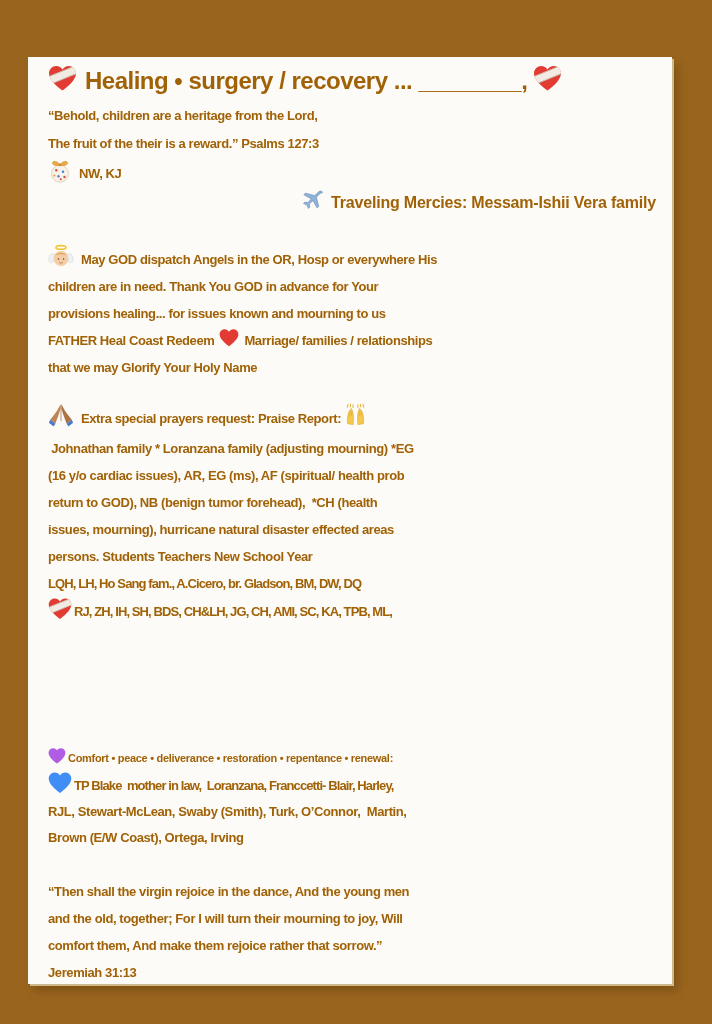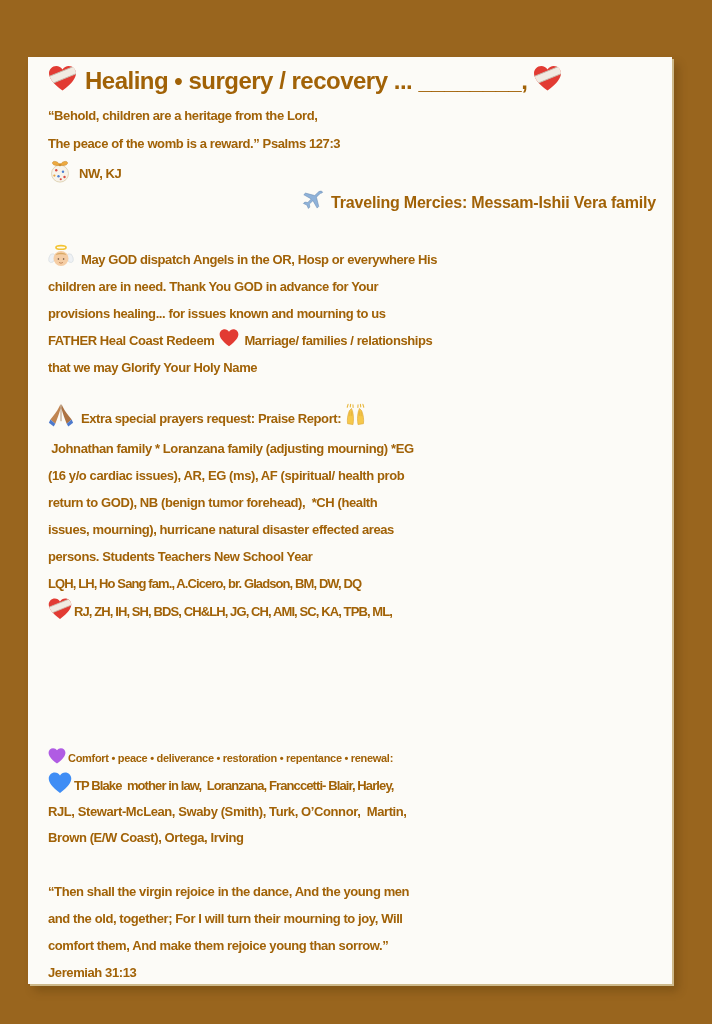--- a/index.html
+++ b/index.html
@@ -138,21 +138,21 @@
   <div class="sec" style="top:5px">
     <div class="line title-line"><svg class="ico title-heart lead">
           <use href="#sym-mending-heart" xlink:href="#sym-mending-heart"></use>
         </svg><span>Healing • surgery / recovery ... ________,</span><svg class="ico title-heart tail">
           <use href="#sym-mending-heart" xlink:href="#sym-mending-heart"></use>
         </svg></div>
   </div>
 
   <div class="sec psalm" style="top:45px">
     <div class="line">“Behold, children are a heritage from the Lord,</div>
-    <div class="line">The peace of the womb is a reward.” Psalms 127:3</div>
+    <div class="line">The fruit of the their is a reward.” Psalms 127:3</div>
   </div>
 
   <div class="sec nwkj" style="top:102px">
     <div class="line"><svg class="ico i24" style="margin-right:7px">
           <use href="#sym-confetti" xlink:href="#sym-confetti"></use>
         </svg><span>NW, KJ</span></div>
   </div>
 
   <div class="sec" style="top:133px">
     <div class="line small-line"><svg class="ico i22">
@@ -206,20 +206,20 @@
     <div class="line tight"><svg class="ico i24 blue">
           <use href="#sym-heart" xlink:href="#sym-heart"></use>
         </svg><span>TP Blake  mother in law,  Loranzana, Franccetti- Blair, Harley,</span></div>
     <div class="line">RJL, Stewart-McLean, Swaby (Smith), Turk, O’Connor,  Martin,</div>
     <div class="line">Brown (E/W Coast), Ortega, Irving</div>
   </div>
 
   <div class="sec" style="top:821px">
     <div class="line">“Then shall the virgin rejoice in the dance, And the young men</div>
     <div class="line">and the old, together; For I will turn their mourning to joy, Will</div>
-    <div class="line">comfort them, And make them rejoice young than sorrow.”</div>
+    <div class="line">comfort them, And make them rejoice rather that sorrow.”</div>
   </div>
 
   <div class="sec" style="top:902px">
     <div class="line">Jeremiah 31:13</div>
   </div>
 
 </div>
 
 </body></html>

